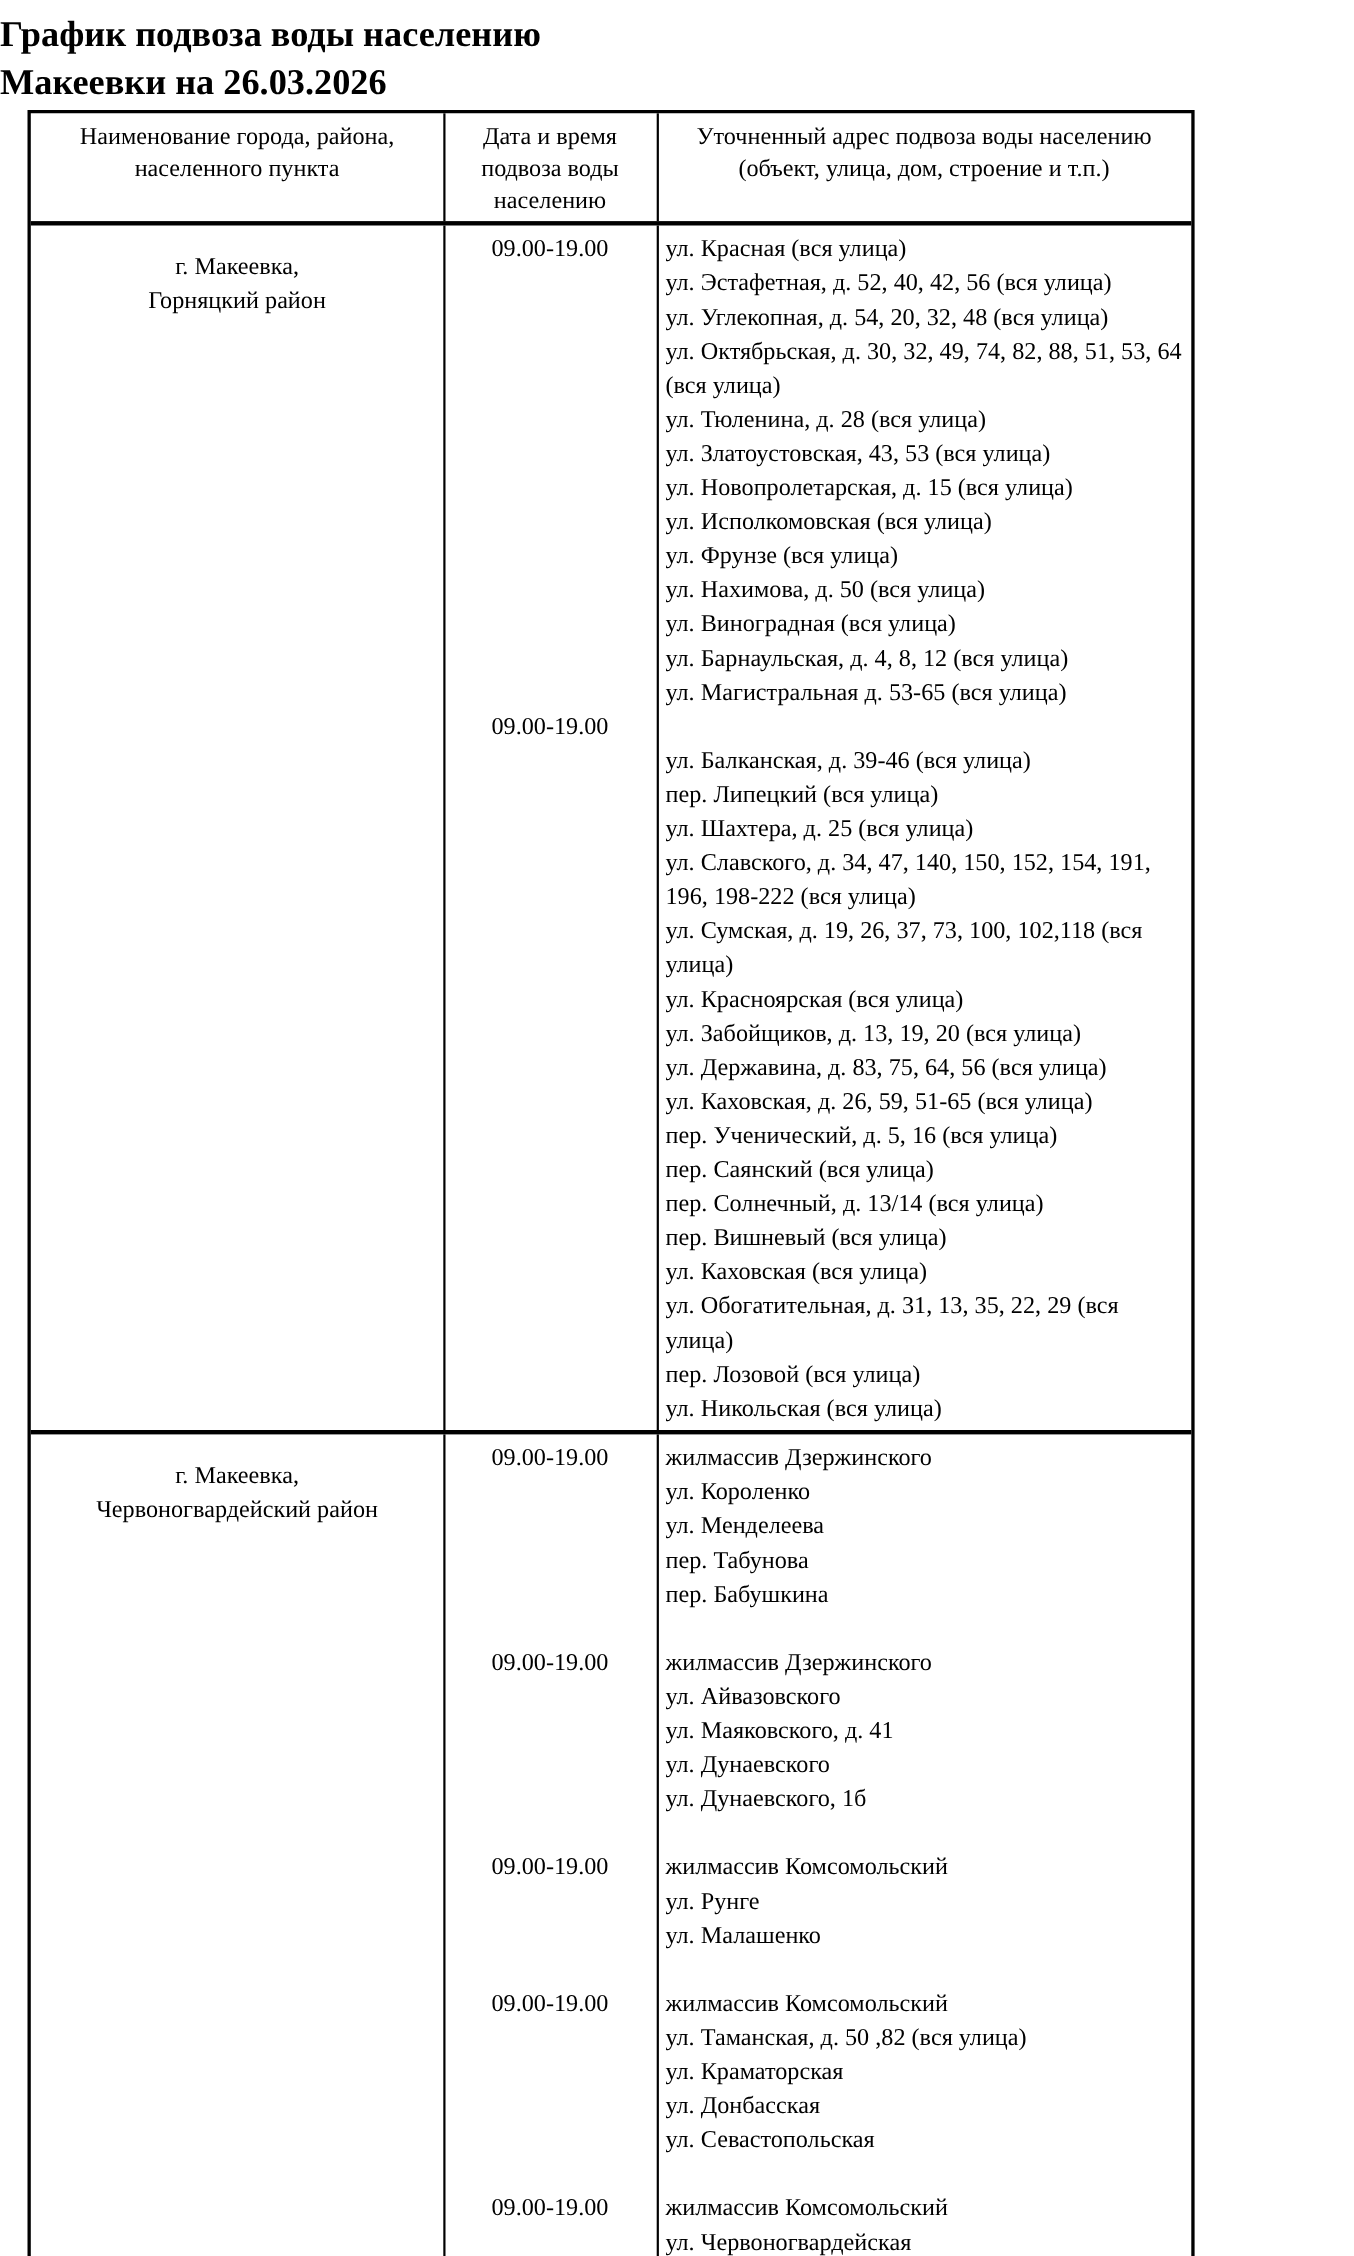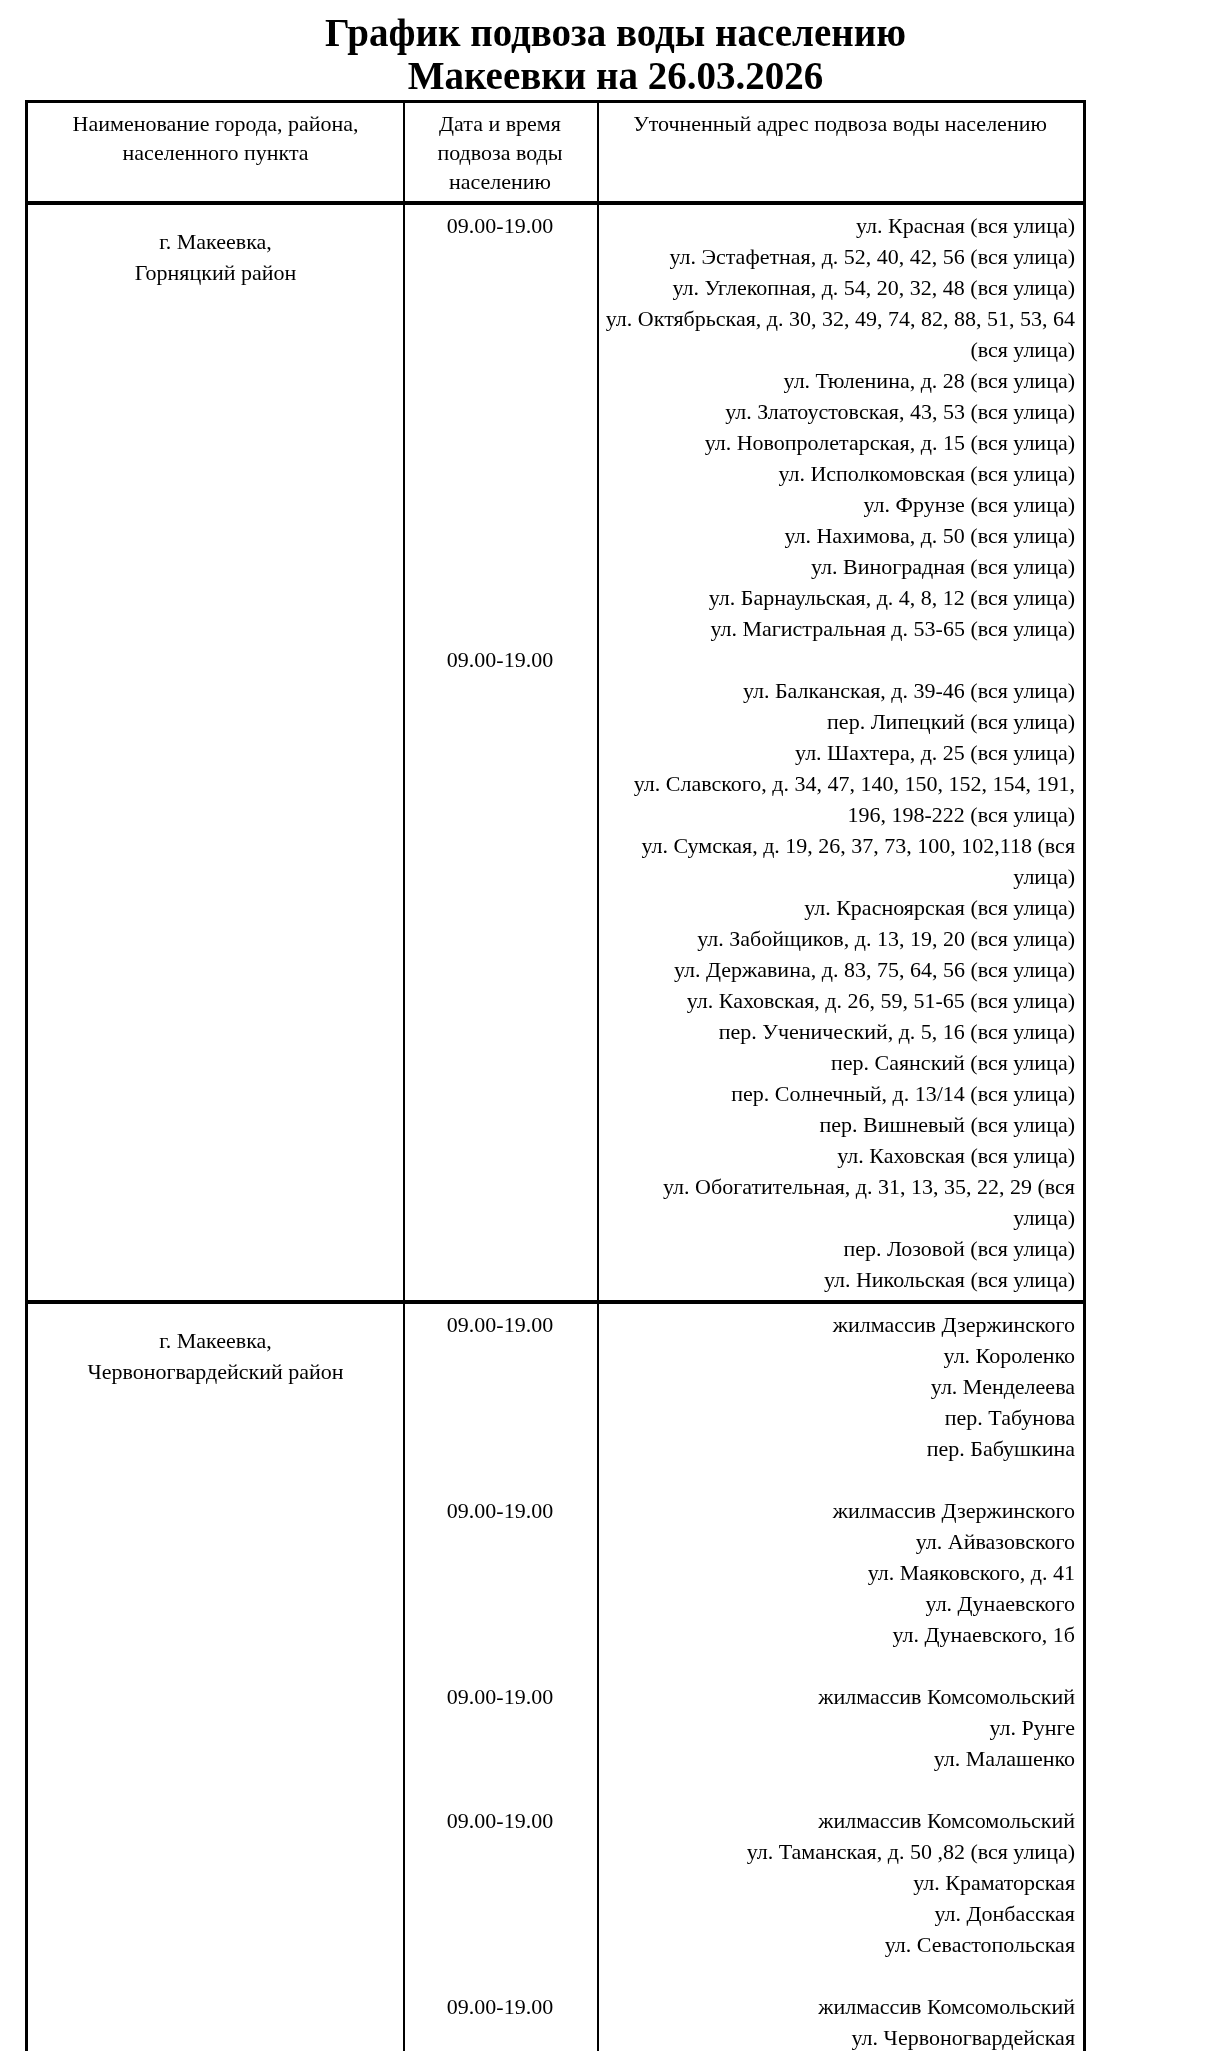--- a/index.html
+++ b/index.html
@@ -5,23 +5,22 @@
   html, body { margin: 0; padding: 0; }
   .page {
     position: relative;
     width: 1231px;
     min-height: 2051px;
     background: #ffffff;
     color: #000000;
     font-family: "Liberation Serif", "DejaVu Serif", serif;
   }
   .title {
-    text-align: center;
     font-weight: bold;
-    font-size: 39px;
+    font-size: 33px;
     line-height: 43px;
     padding-top: 11px;
   }
   .table {
     box-sizing: border-box;
     margin-left: 25px;
     width: 1061px;
     border: 3px solid #000;
     border-bottom-width: 4px;
     margin-top: 3px;
@@ -41,21 +40,21 @@
     position: relative;
     display: grid;
     grid-template-columns: 375px 1fr;
     padding: 5px 0 5px 0;
     font-size: 22px;
   }
   .trow.sep { border-bottom: 4px solid #000; }
   .cell-district { text-align: center; line-height: 31px; margin-top: 16px; }
   .block { display: grid; grid-template-columns: 194px 1fr; }
   .cell-time { text-align: center; line-height: 31px; }
-  .cell-addr { text-align: right; line-height: 31px; padding: 0 8px; }
+  .cell-addr { text-align: left; line-height: 31px; padding: 0 8px; }
   .vline {
     position: absolute;
     top: 0; bottom: 0;
     width: 2px;
     background: #000;
   }
   .vline1 { left: 375px; }
   .vline2 { left: 569px; }
 </style>
 </head>
@@ -73,20 +72,21 @@
           <div>Наименование города, района,</div>
           <div>населенного пункта</div>
         </div>
       <div class="th" id="th1">
           <div>Дата и время</div>
           <div>подвоза воды</div>
           <div>населению</div>
         </div>
       <div class="th" id="th2">
           <div>Уточненный адрес подвоза воды населению</div>
+          <div>(объект, улица, дом, строение и т.п.)</div>
         </div>
       <div class="vline vline1"></div>
       <div class="vline vline2"></div>
     </div>
     <div id="tbody">
         <div class="trow sep">
           <div class="cell-district">
             <div>г. Макеевка,</div>
             <div>Горняцкий район</div>
           </div>

